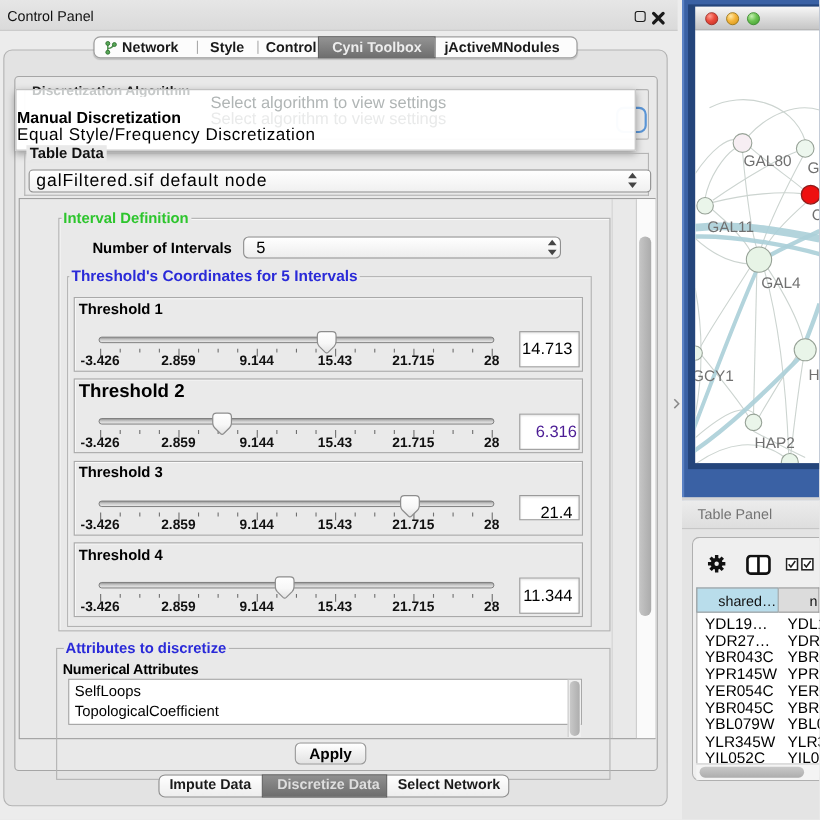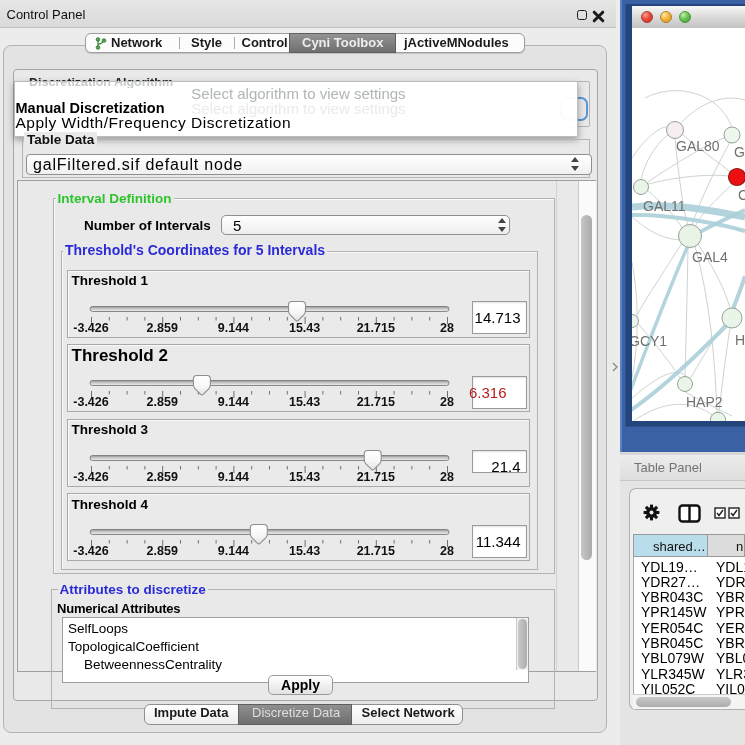--- a/index.html
+++ b/index.html
@@ -56,21 +56,21 @@
 
 <div class="abs" style="left:560px;top:96.5px;width:28px;height:24px;border:2.5px solid #5a95d6;border-radius:7px;background:#e8e8e8"></div>
 
 <div class="abs" style="left:13.7px;top:81px;width:564px;height:55.5px;background:rgba(255,255,255,0.97);border:1px solid #bdbdbd;box-shadow:0 3px 7px rgba(0,0,0,.35)"></div>
 <div class="abs" style="left:26px;top:81px;width:550px;height:7px;overflow:hidden">
   <div style="margin-top:-6.5px;font-size:12.5px;font-weight:bold;color:#c6c9c9;padding:0 3px;line-height:14px">Discretization Algorithm</div>
 </div>
 <div class="abs" style="left:17px;top:87px;width:563px;text-align:center;font-size:15px;line-height:14px;color:#b0b5b5">Select algorithm to view settings</div>
 <div class="abs" style="left:17px;top:101.5px;width:563px;text-align:center;font-size:15px;line-height:14px;color:#e9eaea">Select algorithm to view settings</div>
 <div class="abs" style="left:15.5px;top:100.5px;font-size:14.5px;line-height:15px;font-weight:bold;color:#000">Manual Discretization</div>
-<div class="abs" style="left:15.5px;top:114.5px;font-size:15.5px;line-height:15px;letter-spacing:0.5px;color:#000">Apply Width/Frequency Discretization</div>
+<div class="abs" style="left:15.5px;top:114.5px;font-size:15.5px;line-height:15px;letter-spacing:0.5px;color:#000">Equal Style/Frequency Discretization</div>
 
 <div class="abs" style="left:21.5px;top:139px;width:568px;height:39px;border:1px solid #b4b4b4;border-top:none"></div>
 <div class="abs" style="left:21.5px;top:139px;width:568px;height:1px;background:#b4b4b4"></div>
 <div class="abs" style="left:24px;top:131.5px;font-size:13.5px;line-height:15px;font-weight:bold;color:#111;background:#e9e9e9;padding:0 3px">Table Data</div>
 <div class="abs" style="left:25.5px;top:153.5px;width:566px;height:21px;background:linear-gradient(#ffffff,#f0f0f0);border:1px solid #8f8f8f;border-radius:4px"></div>
 <div class="abs" style="left:33px;top:157px;font-size:16px;line-height:16px;letter-spacing:0.8px;color:#000">galFiltered.sif default node</div>
 <svg class="abs" style="left:569px;top:156px" width="12" height="16" viewBox="0 0 12 16">
   <path d="M6 1 L10 6 L2 6 Z" fill="#444"></path>
     <path d="M6 15 L10 10 L2 10 Z" fill="#444"></path>
 </svg>
@@ -163,21 +163,21 @@
       <path d="M -8.5 3.5 Q -8.5 0 -5.0 0 L 5.0 0 Q 8.5 0 8.5 3.5 L 8.5 9.0 Q 8.5 11.5 6.8 13.4 L 1.5 18.6 Q 0 20.0 -1.5 18.6 L -6.8 13.4 Q -8.5 11.5 -8.5 9.0 Z" fill="url(#thumbgrad)" stroke="#8d8d8d" stroke-width="1.1"></path>
     </g>
     </svg>
   <div style="position:absolute;left:-6.5px;top:50px;width:60px;text-align:center;font-size:12.5px;line-height:14px;font-weight:bold;color:#111">-3.426</div>
     <div style="position:absolute;left:64.7px;top:50px;width:60px;text-align:center;font-size:12.5px;line-height:14px;font-weight:bold;color:#111">2.859</div>
     <div style="position:absolute;left:135.9px;top:50px;width:60px;text-align:center;font-size:12.5px;line-height:14px;font-weight:bold;color:#111">9.144</div>
     <div style="position:absolute;left:207.1px;top:50px;width:60px;text-align:center;font-size:12.5px;line-height:14px;font-weight:bold;color:#111">15.43</div>
     <div style="position:absolute;left:278.3px;top:50px;width:60px;text-align:center;font-size:12.5px;line-height:14px;font-weight:bold;color:#111">21.715</div>
     <div style="position:absolute;left:349.5px;top:50px;width:60px;text-align:center;font-size:12.5px;line-height:14px;font-weight:bold;color:#111">28</div>
   <div style="position:absolute;left:404.0px;top:30.5px;width:55px;height:33px;background:#fff;border:1px solid #9a9a9a;box-shadow:inset 0 1px 2px rgba(0,0,0,.12)">
-    <div style="position:absolute;right:19px;top:8px;font-size:15px;line-height:15px;color:#b91c1c">6.316</div>
+    <div style="position:absolute;right:1px;top:8px;font-size:15px;line-height:15px;color:#4c1d95">6.316</div>
   </div>
 </div>
 <div style="position:absolute;left:66.5px;top:418.7px;width:463px;height:68px;background:#eaeaea;border:1px solid #a9a9a9;box-shadow:inset 1px 1px 0 rgba(255,255,255,.7)">
   <div style="position:absolute;left:4px;top:2.5px;font-size:13.5px;line-height:15px;font-weight:bold;color:#000">Threshold 3</div>
   <svg width="465" height="70" style="position:absolute;left:0;top:0" viewBox="0 0 465 70">
       <rect x="22.0" y="35.5" width="359.0" height="5" rx="2.5" fill="url(#trackgrad)" stroke="#7d7d7d" stroke-width="0.9"></rect>
       <line x1="23.5" y1="46" x2="23.5" y2="53" stroke="#6f6f6f" stroke-width="1"></line>
       <line x1="41.3" y1="46" x2="41.3" y2="49.5" stroke="#6f6f6f" stroke-width="1"></line>
       <line x1="59.1" y1="46" x2="59.1" y2="49.5" stroke="#6f6f6f" stroke-width="1"></line>
       <line x1="76.9" y1="46" x2="76.9" y2="49.5" stroke="#6f6f6f" stroke-width="1"></line>
@@ -248,34 +248,34 @@
     <div style="position:absolute;left:278.3px;top:50px;width:60px;text-align:center;font-size:12.5px;line-height:14px;font-weight:bold;color:#111">21.715</div>
     <div style="position:absolute;left:349.5px;top:50px;width:60px;text-align:center;font-size:12.5px;line-height:14px;font-weight:bold;color:#111">28</div>
   <div style="position:absolute;left:404.0px;top:30.5px;width:55px;height:33px;background:#fff;border:1px solid #9a9a9a;box-shadow:inset 0 1px 2px rgba(0,0,0,.12)">
     <div style="position:absolute;right:5px;top:8px;font-size:15px;line-height:15px;color:#000">11.344</div>
   </div>
 </div>
 
 <div class="abs" style="left:51px;top:589px;width:504px;height:120px;border:1px solid #b2b2b2"></div>
 <div class="abs" style="left:57.5px;top:581.5px;font-size:13.5px;line-height:15px;font-weight:bold;color:#2a2ad8;background:#e9e9e9;padding:0 2px">Attributes to discretize</div>
 <div class="abs" style="left:57px;top:601px;font-size:13px;letter-spacing:-0.2px;font-weight:bold;color:#000">Numerical Attributes</div>
-<div class="abs" style="left:62px;top:617px;width:467px;height:66px;background:#fff;border:1px solid #9f9f9f;overflow:hidden">
+<div class="abs" style="left:62px;top:617px;width:467px;height:42px;background:#fff;border:1px solid #9f9f9f;overflow:hidden">
   <div style="position:absolute;left:5px;top:4px;font-size:13.5px;line-height:14px;color:#000">SelfLoops</div>
     <div style="position:absolute;left:5px;top:22px;font-size:13.5px;line-height:14px;color:#000">TopologicalCoefficient</div>
     <div style="position:absolute;left:21px;top:40px;font-size:13.5px;line-height:14px;color:#000">BetweennessCentrality</div>
 </div>
 <div class="abs" style="left:516px;top:618px;width:12px;height:52px;background:#f0f0f0;border-left:1px solid #c9c9c9"></div>
 <div class="abs" style="left:518px;top:619px;width:9px;height:50px;background:linear-gradient(90deg,#c9c9c9,#aeaeae);border-radius:5px"></div>
 
 <div class="abs" style="left:268px;top:675px;width:65px;height:20px;background:linear-gradient(#ffffff,#e2e2e2);border:1px solid #9a9a9a;border-radius:5px;text-align:center;font-size:14px;font-weight:bold;color:#000;line-height:19px">Apply</div>
 
 <div class="abs" style="left:143.5px;top:703.5px;width:319.5px;height:21.5px;background:linear-gradient(#ffffff,#ededed);border:1px solid #8f8f8f;border-radius:6px"></div>
 <div class="abs" style="left:238px;top:703.5px;width:114px;height:21.5px;background:linear-gradient(#8f8f8f,#6e6e6e);border:1px solid #5f5f5f"></div>
 <div class="abs" style="left:154px;top:705px;font-size:13px;line-height:16px;font-weight:bold;color:#1a1a1a">Impute Data</div>
-<div class="abs" style="left:252px;top:705px;font-size:13px;line-height:16px;font-weight:normal;color:#dedede">Discretize Data</div>
+<div class="abs" style="left:252px;top:705px;font-size:13px;line-height:16px;font-weight:bold;color:#dedede">Discretize Data</div>
 <div class="abs" style="left:361.5px;top:705px;font-size:13px;line-height:16px;font-weight:bold;color:#1a1a1a">Select Network</div>
 
 <svg class="abs" style="left:611px;top:362px" width="8" height="10" viewBox="0 0 8 10">
   <path d="M2 1 L6 5 L2 9" fill="none" stroke="#8a8a8a" stroke-width="1.4"></path>
 </svg>
 
 <svg width="125" height="455" viewBox="0 0 125 455" style="position:absolute;left:620px;top:0">
   <defs>
     <linearGradient id="tbar" x1="0" y1="0" x2="0" y2="1">
       <stop offset="0" stop-color="#f7f7f7"></stop>

